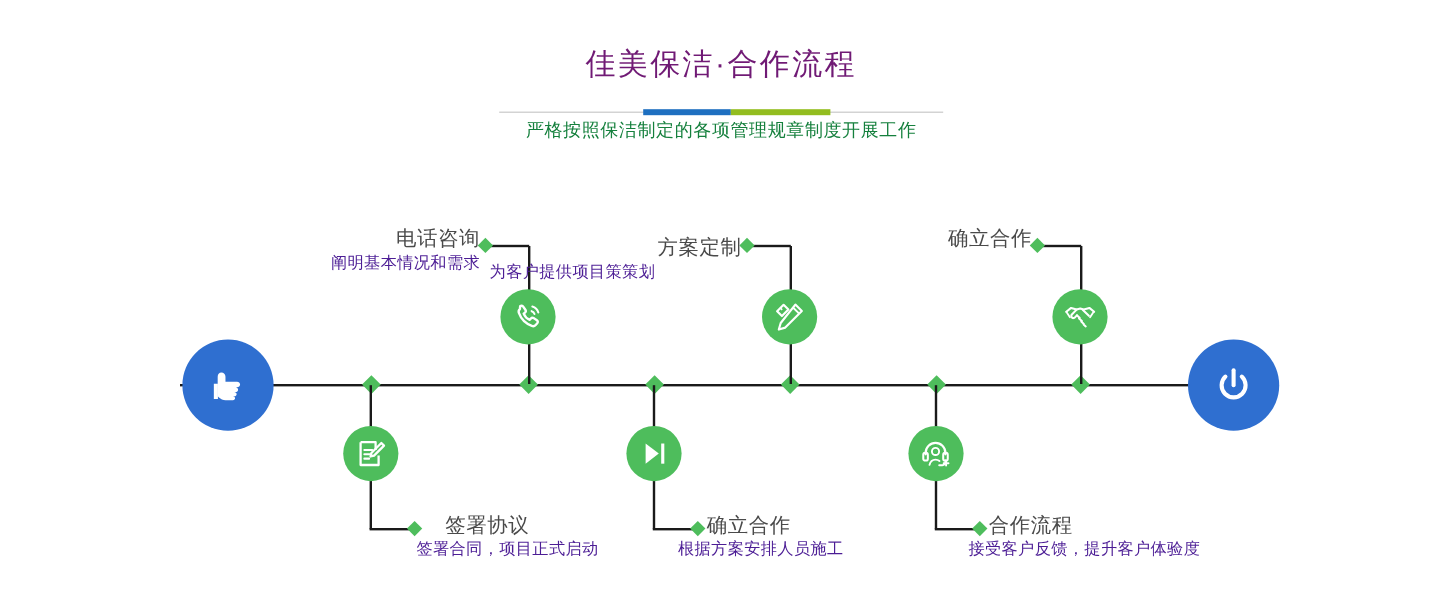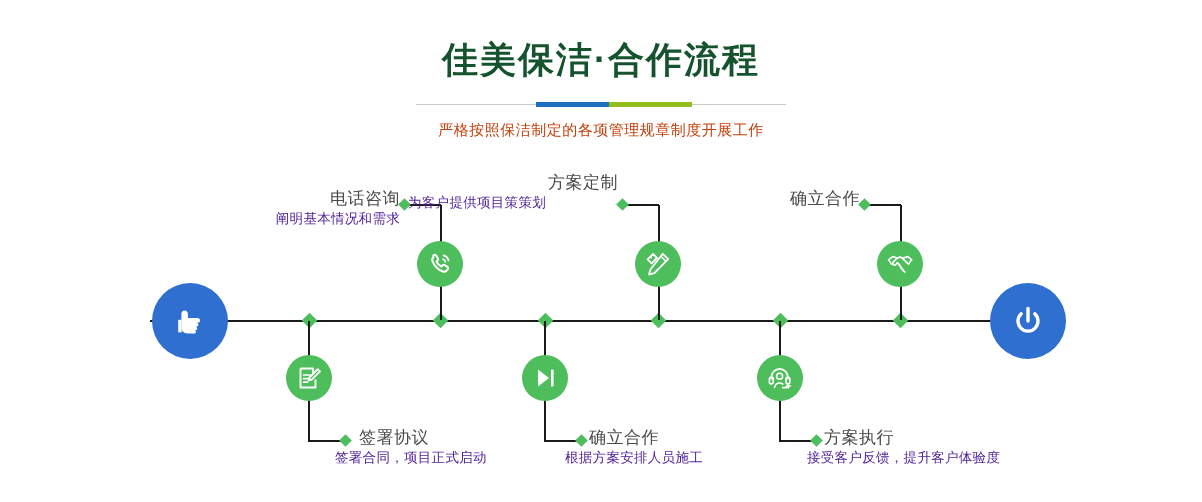--- a/index.html
+++ b/index.html
@@ -8,37 +8,37 @@
     background:#ffffff;
     font-family:"Liberation Sans","DejaVu Sans",sans-serif;
     overflow:hidden;
     position:relative;
   }
   #root{position:relative;width:1202px;height:502px;}
 
   
   .header{position:absolute;left:0;top:0;width:1202px;text-align:center;}
   .title{
-    font-size:36px;color:#14532d;letter-spacing:2px;
-    font-weight:700;line-height:1;margin-top:42px;
+    font-size:25px;color:#701a75;letter-spacing:2px;
+    font-weight:400;line-height:1;margin-top:42px;
   }
   .divider{
     position:relative;width:370px;height:10px;margin:22px auto 0 auto;
   }
   .divider .rule{
     position:absolute;left:0;top:4px;width:370px;height:1px;background:#c9c9c9;
   }
   .divider .seg-blue{
     position:absolute;left:120px;top:2px;width:73px;height:5px;background:#1e6fc0;
   }
   .divider .seg-green{
     position:absolute;left:193px;top:2px;width:83px;height:5px;background:#93bd1f;
   }
   .subtitle{
-    font-size:15px;color:#c2410c;margin-top:11px;letter-spacing:.5px;font-family:Liberation Serif, serif;
+    font-size:15px;color:#15803d;letter-spacing:.5px;font-family:Liberation Serif, serif;
   }
 
   
   .timeline{position:absolute;left:0;top:0;width:1202px;height:502px;}
   .main-line{
     position:absolute;left:150px;top:320px;width:900px;height:2px;background:#1a1a1a;
   }
 
   .endcap{
     position:absolute;width:76px;height:76px;border-radius:50%;
@@ -134,40 +134,40 @@
       <span>
         <svg width="28" height="28" viewBox="0 0 28 28">
           <path fill="none" stroke="#ffffff" stroke-width="1.9" stroke-linejoin="round" d="M5.5 4.5h12.5v6.5M5.5 4.5v19h15v-8"></path>
           <line x1="8.6" y1="11" x2="15.2" y2="11" stroke="#ffffff" stroke-width="1.7" stroke-linecap="round"></line>
           <line x1="8.6" y1="14.6" x2="14" y2="14.6" stroke="#ffffff" stroke-width="1.7" stroke-linecap="round"></line>
           <line x1="8.6" y1="18.2" x2="12.6" y2="18.2" stroke="#ffffff" stroke-width="1.7" stroke-linecap="round"></line>
           <path fill="none" stroke="#ffffff" stroke-width="1.9" stroke-linejoin="round" d="M22.8 5.2l2.2 2.2-8.3 8.3-2.9.7.7-2.9z"></path>
         </svg>
       </span>
     </div>
-    <div class="label bottom" style="left:359px;top:427px;width:300px;">
+    <div class="label bottom" style="left:371px;top:427px;width:300px;">
       <div class="lab-title">签署协议</div>
       <div class="lab-sub" style="margin-left:-24px;">签署合同，项目正式启动</div>
     </div>
 
     <div class="diamond" style="left:653px;top:315px;"></div>
     <div class="vline" style="left:658px;top:205px;height:115px;"></div>
     <div class="hline" style="left:624px;top:204px;width:35px;"></div>
     <div class="diamond" style="left:618px;top:200px;width:9px;height:9px;"></div>
     <div class="node-circle" style="left:635px;top:241px;">
       <span>
         <svg width="28" height="28" viewBox="0 0 28 28">
           <path fill="none" stroke="#ffffff" stroke-width="1.8" stroke-linejoin="round" d="M18.8 3.8l5.4 5.4L10.4 23 5 24.6 6.6 19.2z"></path>
           <line x1="16.6" y1="6" x2="22" y2="11.4" stroke="#ffffff" stroke-width="1.6"></line>
           <path fill="none" stroke="#ffffff" stroke-width="1.8" stroke-linejoin="round" d="M3.6 9.4l5.4-5.4 4 4-5.4 5.4z"></path>
           <line x1="6.2" y1="6.6" x2="7.8" y2="8.2" stroke="#ffffff" stroke-width="1.4"></line>
         </svg>
       </span>
     </div>
-    <div class="label top" style="left:330px;top:172px;width:288px;">
+    <div class="label top" style="left:330px;top:196px;width:288px;">
       <div class="lab-title">方案定制</div>
       <div class="lab-sub" style="margin-right:-6px;text-align:center;">为客户提供项目策策划</div>
     </div>
 
     <div class="diamond" style="left:540px;top:315px;"></div>
     <div class="vline" style="left:544px;top:321px;height:120px;"></div>
     <div class="hline" style="left:544px;top:440px;width:35px;"></div>
     <div class="diamond" style="left:577px;top:436px;width:9px;height:9px;"></div>
     <div class="node-circle" style="left:522px;top:355px;">
       <span>
@@ -194,21 +194,21 @@
           <rect x="20" y="13.4" width="3.8" height="6.4" rx="1.6" fill="none" stroke="#ffffff" stroke-width="1.7"></rect>
           <path fill="none" stroke="#ffffff" stroke-width="1.7" stroke-linecap="round" d="M21.9 19.8v1.4c0 1.4-1.2 2.5-2.6 2.5h-2.6"></path>
           <circle cx="13.6" cy="12.2" r="3" fill="none" stroke="#ffffff" stroke-width="1.6"></circle>
           <path fill="none" stroke="#ffffff" stroke-width="1.6" stroke-linecap="round" d="M8.6 23.4c.6-2.7 2.6-4.4 5-4.4 1.3 0 2.4.4 3.3 1.1"></path>
           <line x1="20.4" y1="22" x2="24.4" y2="22" stroke="#ffffff" stroke-width="1.6" stroke-linecap="round"></line>
           <line x1="22.4" y1="20" x2="22.4" y2="24" stroke="#ffffff" stroke-width="1.6" stroke-linecap="round"></line>
         </svg>
       </span>
     </div>
     <div class="label bottom" style="left:824px;top:427px;width:320px;">
-      <div class="lab-title">方案执行</div>
+      <div class="lab-title">合作流程</div>
       <div class="lab-sub" style="margin-left:-17px;">接受客户反馈，提升客户体验度</div>
     </div>
 
     <div class="diamond" style="left:895px;top:315px;"></div>
     <div class="vline" style="left:900px;top:205px;height:115px;"></div>
     <div class="hline" style="left:866px;top:204px;width:35px;"></div>
     <div class="diamond" style="left:860px;top:200px;width:9px;height:9px;"></div>
     <div class="node-circle" style="left:877px;top:241px;">
       <span>
         <svg width="28" height="28" viewBox="0 0 28 28">

